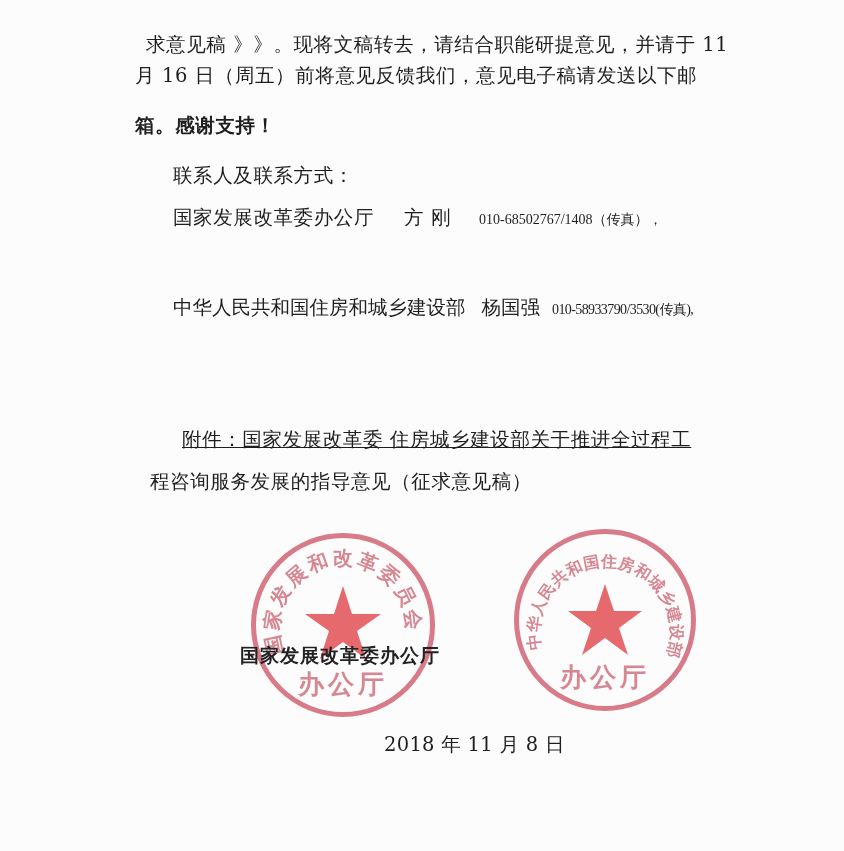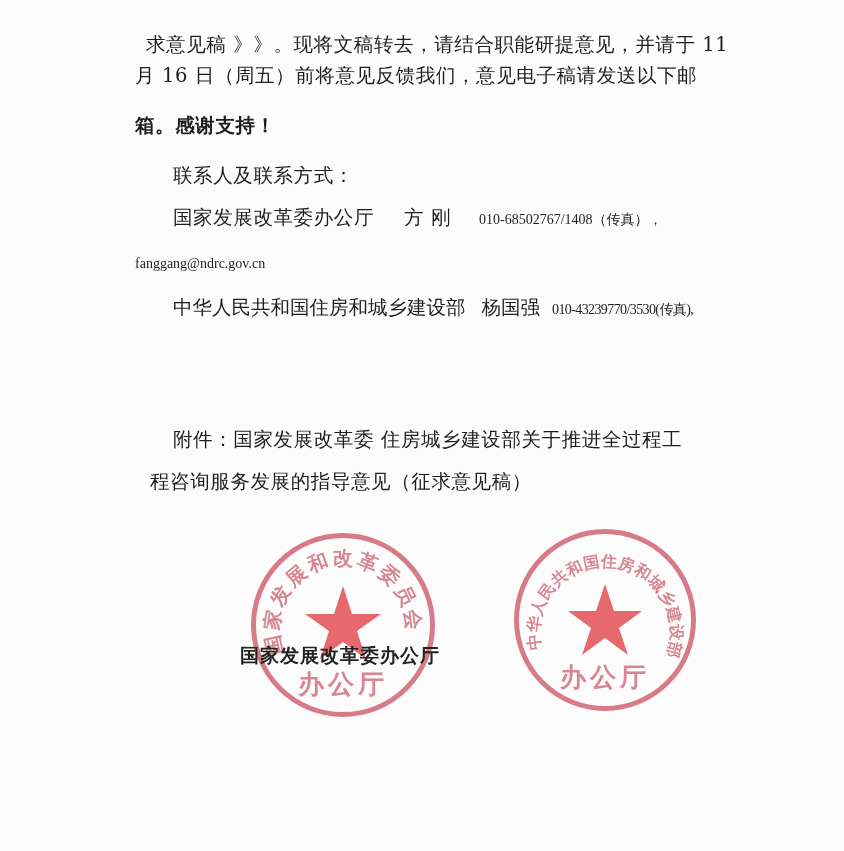--- a/index.html
+++ b/index.html
@@ -34,27 +34,26 @@
 
   <div class="line" style="left:146px; top:33px;">求意见稿 》》。现将文稿转去，请结合职能研提意见，并请于 11</div>
   <div class="line" style="left:135px; top:64px;">月 16 日（周五）前将意见反馈我们，意见电子稿请发送以下邮</div>
   <div class="line" style="left:135px; top:114px;font-weight:bold;">箱。感谢支持！</div>
 
   <div class="line" style="left:173px; top:164px;">联系人及联系方式：</div>
 
   <div class="line" style="left:173px; top:206px;">
     <span>国家发展改革委办公厅</span><span style="display:inline-block;width:30px"></span><span>方 刚</span><span style="display:inline-block;width:28px"></span><span class="latin">010-68502767/1408（传真），</span>
   </div>
-  <div class="line latin" style="left:135px; top:252px;">fanggang@ndrc.gov.cn</div>
 
   <div class="line" style="left:173px; top:296px; letter-spacing:0;">
-    <span>中华人民共和国住房和城乡建设部</span><span style="display:inline-block;width:16px"></span><span>杨国强</span><span style="display:inline-block;width:12px"></span><span class="latin" style="letter-spacing:-0.6px">010-43239770/3530(传真),</span>
+    <span>中华人民共和国住房和城乡建设部</span><span style="display:inline-block;width:16px"></span><span>杨国强</span><span style="display:inline-block;width:12px"></span><span class="latin" style="letter-spacing:-0.6px">010-58933790/3530(传真),</span>
   </div>
 
-  <div class="line" style="left:173px; top:428px;">附件：国家发展改革委 住房城乡建设部关于推进全过程工</div>
+  <div class="line" style="left:182px; top:428px;text-decoration:underline;">附件：国家发展改革委 住房城乡建设部关于推进全过程工</div>
   <div class="line" style="left:135px; top:470px;margin-left:15px;">程咨询服务发展的指导意见（征求意见稿）</div>
 
   <div class="stamp" style="left:251px; top:533px; width:184px; height:184px;">
     <svg width="174" height="174" viewBox="0 0 174 174">
       <defs>
         <path id="arcL" d="M 30 120 A 64 64 0 1 1 144 120"></path>
       </defs>
       <text font-family="DejaVu Serif, serif" font-size="20" font-weight="bold" fill="#c9606e" opacity="0.85" letter-spacing="3">
         <textPath href="#arcL" startOffset="2%">国家发展和改革委员会</textPath>
       </text>
@@ -71,13 +70,14 @@
       <text font-family="DejaVu Serif, serif" font-size="16" font-weight="bold" fill="#c9606e" opacity="0.85" letter-spacing="0.5">
         <textPath href="#arcR" startOffset="0%">中华人民共和国住房和城乡建设部</textPath>
       </text>
       <polygon points="86,50 95,77 123,77 100,94 109,121 86,104 63,121 72,94 49,77 77,77" fill="#e2555a"></polygon>
       <text x="86" y="152" text-anchor="middle" font-family="DejaVu Serif, serif" font-size="26" font-weight="bold" fill="#c9606e" opacity="0.85" letter-spacing="4">办公厅</text>
     </svg>
   </div>
 
   <div class="sig" style="left:240px; top:644px;font-weight:bold;">国家发展改革委办公厅</div>
 
+  <div class="line" style="left:384px; top:733px; letter-spacing:0.3px;">2018 年 11 月 8 日</div>
 </div>
 
 </body></html>

